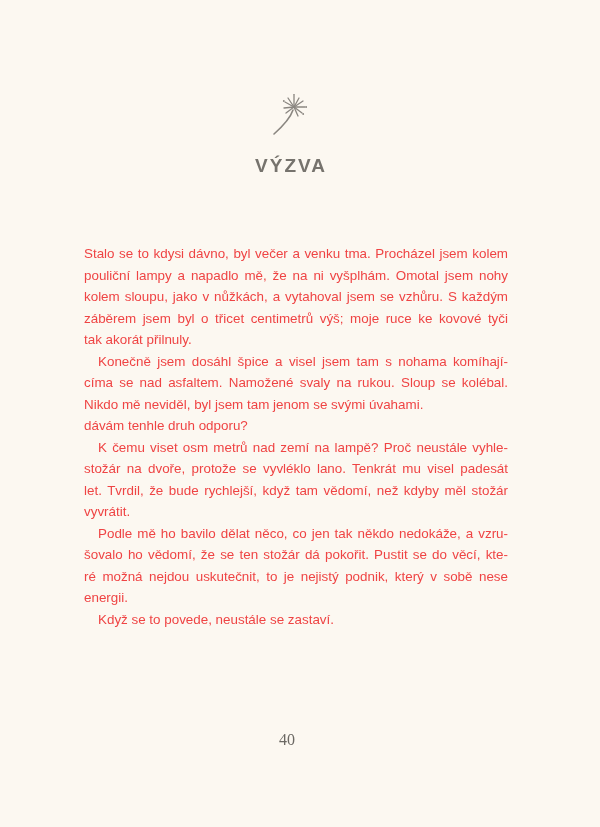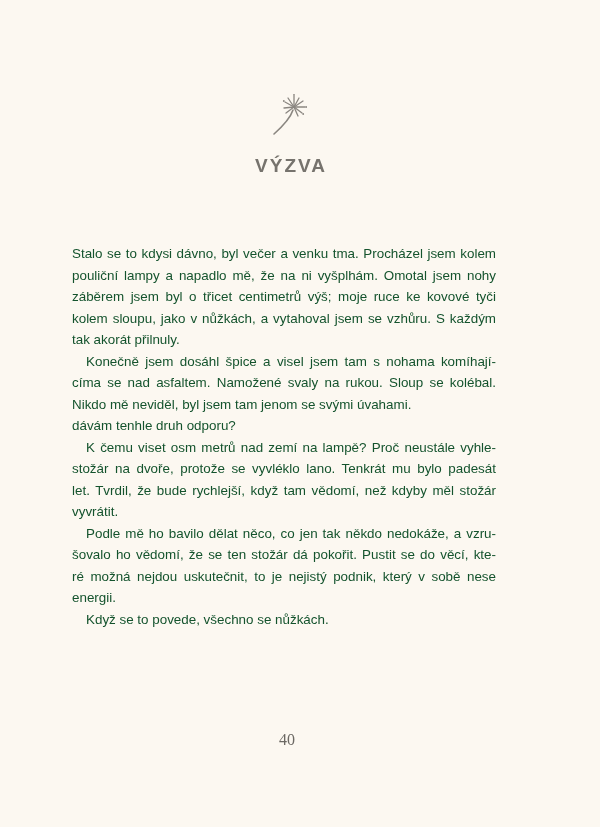--- a/index.html
+++ b/index.html
@@ -31,22 +31,22 @@
     font-family: "Liberation Sans", sans-serif;
     font-size: 19px;
     font-weight: bold;
     letter-spacing: 2px;
     padding-left: 2px; 
     color: #76736d;
   }
   
   .body-text {
     position: absolute;
-    top: 243px; left: 72px; width: 424px;
-    color: #14532d;
+    top: 243px; left: 84px; width: 424px;
+    color: #ef4444;
     font-size: 13.4px;
   }
   .para { margin: 0; padding: 0; }
   .line {
     height: 21.5px;
     line-height: 21.5px;
     text-align: justify;
     text-align-last: justify;
     text-justify: inter-word;
     overflow: visible;
@@ -93,44 +93,44 @@
       <path d="M 26 17 C 23 26 16 33 7 41" stroke-width="1.6"></path>
     </svg>
   </div>
 
   <h1 class="chapter-title">VÝZVA</h1>
 
   <div class="body-text">
     <div class="para">
       <div class="line">Stalo se to kdysi dávno, byl večer a venku tma. Procházel jsem kolem</div>
       <div class="line">pouliční lampy a napadlo mě, že na ni vyšplhám. Omotal jsem nohy</div>
+      <div class="line">kolem sloupu, jako v nůžkách, a vytahoval jsem se vzhůru. S každým</div>
       <div class="line">záběrem jsem byl o třicet centimetrů výš; moje ruce ke kovové tyči</div>
-      <div class="line">kolem sloupu, jako v nůžkách, a vytahoval jsem se vzhůru. S každým</div>
       <div class="line last">tak akorát přilnuly.</div>
     </div>
     <div class="para">
       <div class="line indent">Konečně jsem dosáhl špice a visel jsem tam s nohama komíhají-</div>
       <div class="line">címa se nad asfaltem. Namožené svaly na rukou. Sloup se kolébal.</div>
       <div class="line last">Nikdo mě neviděl, byl jsem tam jenom se svými úvahami.</div>
     </div>
     <div class="para">
       <div class="line last">dávám tenhle druh odporu?</div>
       <div class="line indent">K čemu viset osm metrů nad zemí na lampě? Proč neustále vyhle-</div>
     </div>
     <div class="para">
-      <div class="line">stožár na dvoře, protože se vyvléklo lano. Tenkrát mu bylo padesát</div>
+      <div class="line">stožár na dvoře, protože se vyvléklo lano. Tenkrát mu visel padesát</div>
       <div class="line">let. Tvrdil, že bude rychlejší, když tam vědomí, než kdyby měl stožár</div>
       <div class="line last">vyvrátit.</div>
     </div>
     <div class="para">
       <div class="line indent">Podle mě ho bavilo dělat něco, co jen tak někdo nedokáže, a vzru-</div>
       <div class="line">šovalo ho vědomí, že se ten stožár dá pokořit. Pustit se do věcí, kte-</div>
       <div class="line">ré možná nejdou uskutečnit, to je nejistý podnik, který v sobě nese</div>
       <div class="line last">energii.</div>
     </div>
     <div class="para">
-      <div class="line last indent">Když se to povede, všechno se nůžkách.</div>
+      <div class="line last indent">Když se to povede, neustále se zastaví.</div>
     </div>
   </div>
 
   <div class="page-number">40</div>
 
 </div>
 
 </body></html>

